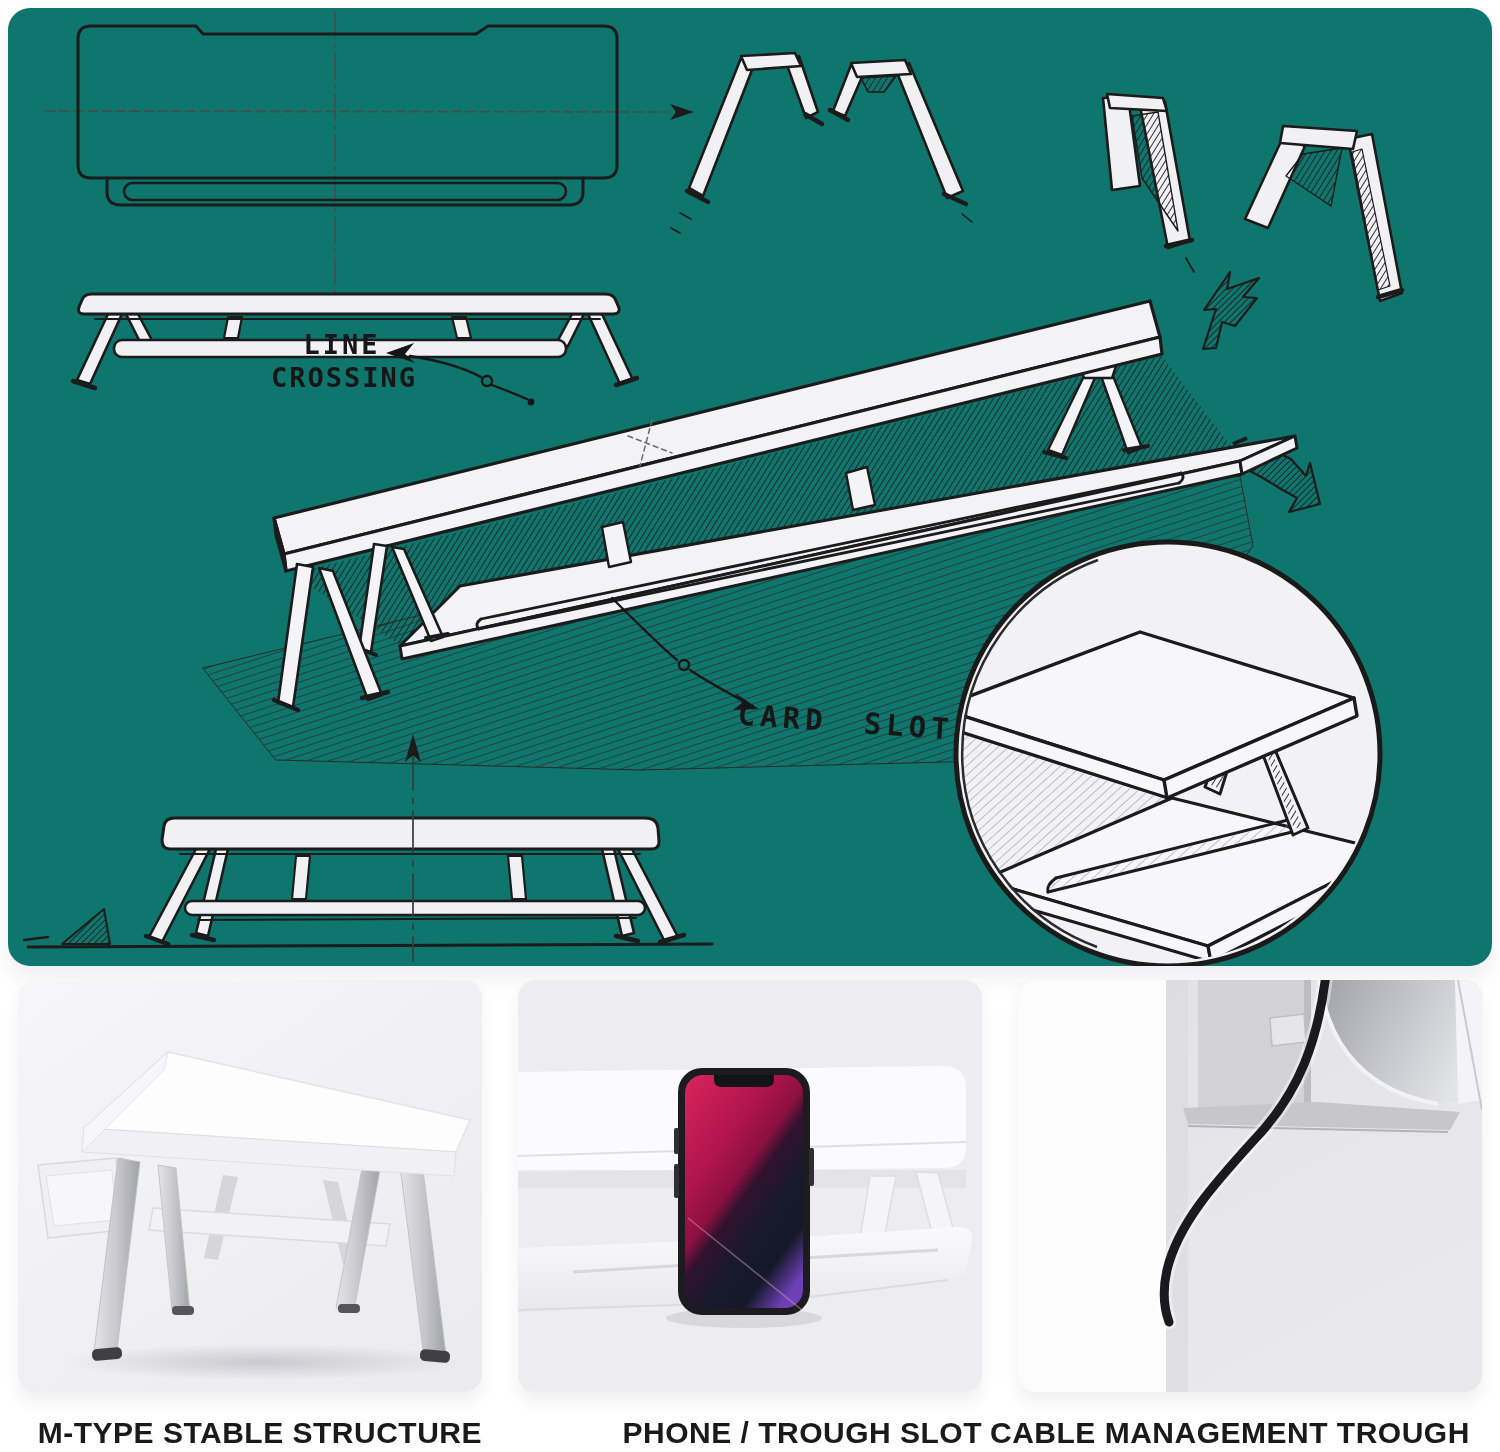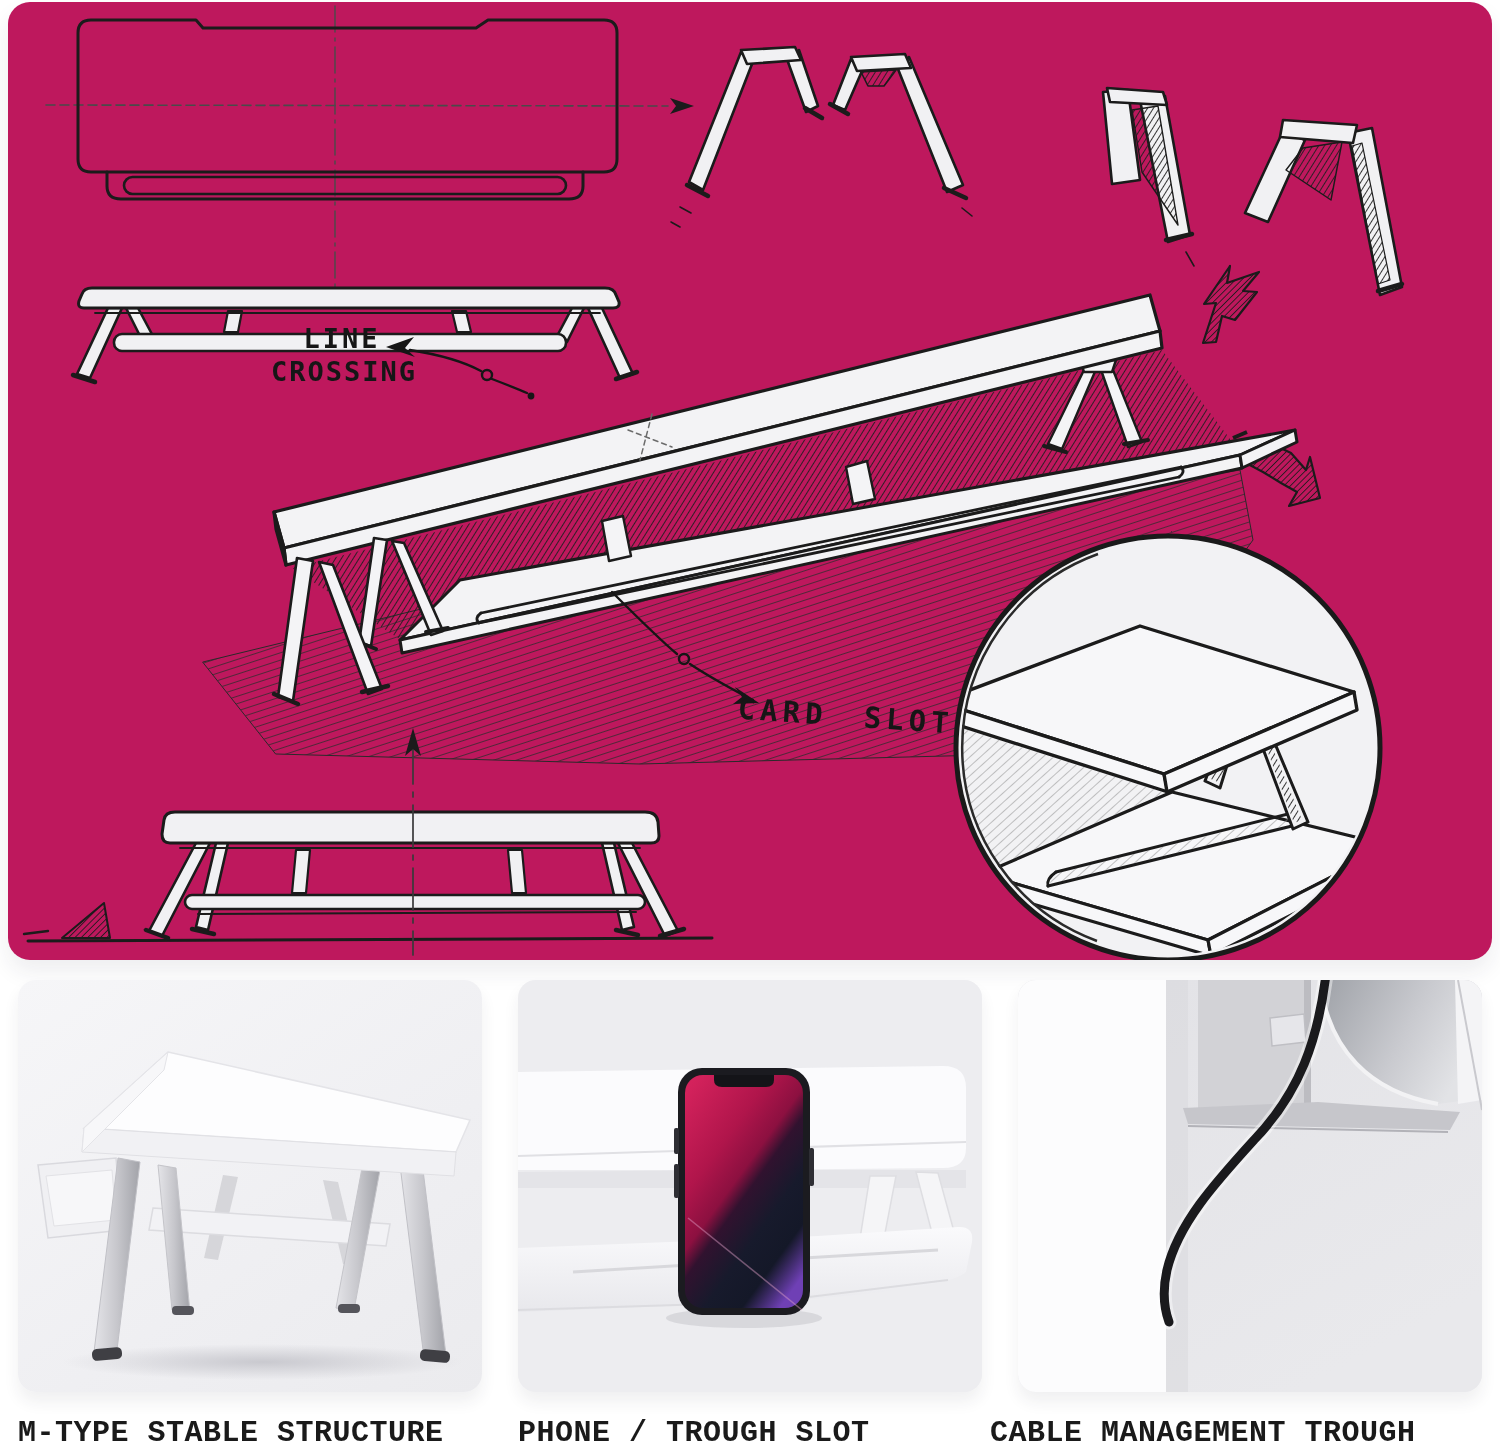--- a/index.html
+++ b/index.html
@@ -2,36 +2,36 @@
 <html><head>
 <meta charset="utf-8">
 <style>
   html,body{margin:0;padding:0;}
   body{
     width:1500px;height:1452px;position:relative;overflow:hidden;
     background:#ffffff;
     font-family:"Liberation Sans", sans-serif;
   }
   .sketch-panel{
-    position:absolute;left:8px;top:2px;width:1484px;height:958px;
-    background:#be185d;border-radius:22px;
+    position:absolute;left:8px;top:8px;width:1484px;height:958px;
+    background:#0f766e;border-radius:22px;
     box-shadow:0 12px 22px rgba(40,40,60,.08);
   }
   .sketch-panel svg{position:absolute;left:0;top:0;width:100%;height:100%;}
   .photo-card{
     position:absolute;top:980px;width:464px;height:412px;border-radius:18px;
     overflow:hidden;background:linear-gradient(145deg,#f6f6f8 0%,#efeff2 60%,#ebebee 100%);
     box-shadow:0 10px 16px rgba(40,40,60,.07);
   }
   .photo-card svg{position:absolute;left:0;top:0;width:100%;height:100%;}
   #card1{left:18px;} #card2{left:518px;} #card3{left:1018px;}
   .caption{
     position:absolute;top:1414px;width:464px;height:38px;
-    text-align:left;font-weight:bold;font-size:30px;letter-spacing:.5px;
-    color:#1a1a1a;line-height:38px;white-space:nowrap;font-family:Liberation Mono, monospace;
+    text-align:right;font-weight:bold;font-size:30px;letter-spacing:.5px;
+    color:#1a1a1a;line-height:38px;white-space:nowrap;
   }
   #cap1{left:18px;} #cap2{left:518px;} #cap3{left:990px;}
   .hand{
     font-family:"DejaVu Sans Mono", monospace;font-weight:bold;fill:#161616;
   }
 </style>
 </head>
 <body>
 
 <div class="sketch-panel">

